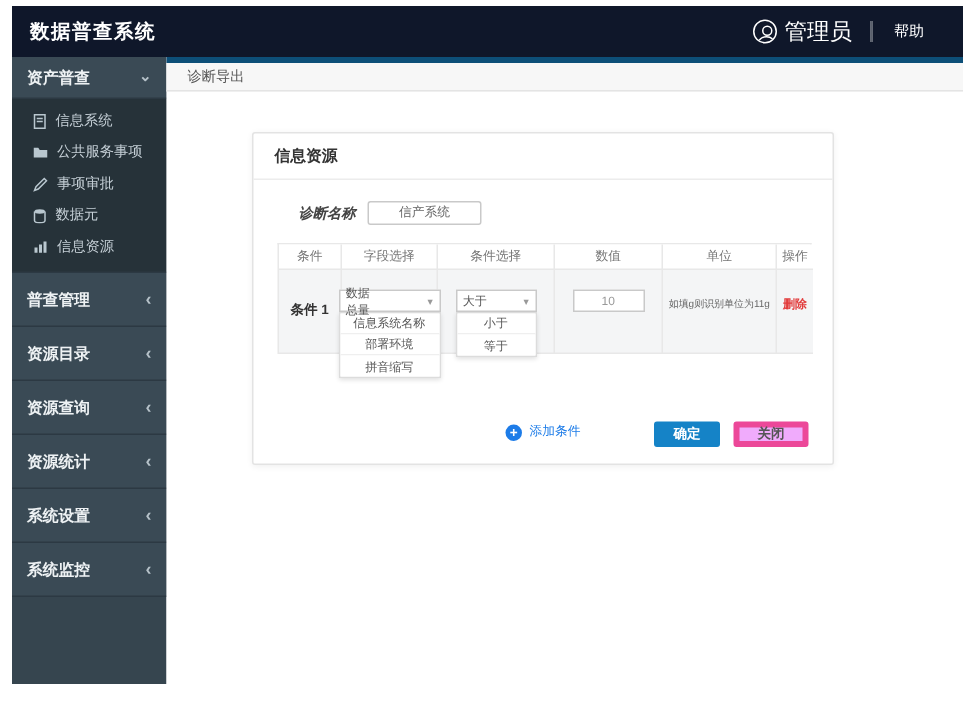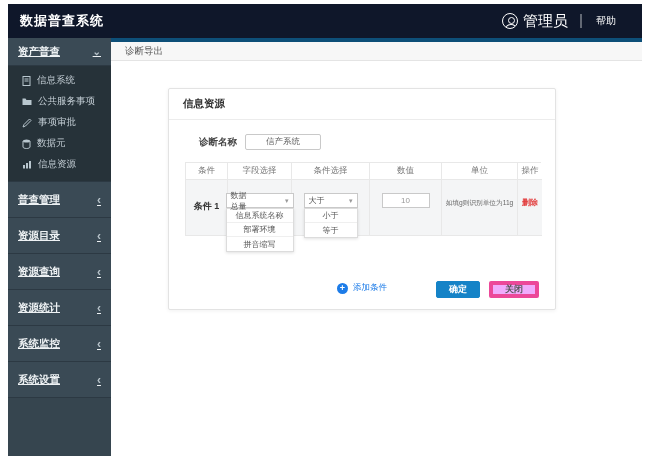--- a/index.html
+++ b/index.html
@@ -15,40 +15,40 @@
   .hlink { color:#fff; font-size:10px; padding:0 14px; height:100%; display:flex; align-items:center; cursor:pointer; }
   .avatar { width:16px; height:16px; border:1px solid #fff; border-radius:50%; position:relative; overflow:hidden; }
   .avatar::before { content:""; position:absolute; left:5px; top:3px; width:5px; height:5px; border:1px solid #fff; border-radius:50%; }
   .avatar::after { content:""; position:absolute; left:2px; top:10px; width:10px; height:8px; border:1px solid #fff; border-radius:50% 50% 0 0; }
 
   
   .body { display:flex; height:418px; }
 
   
   .sidebar { width:103px; background:#36454f; flex-shrink:0; }
-  .side-section { height:28px; display:flex; align-items:center; justify-content:space-between; padding:0 10px; color:#eef2f4; font-size:10.5px; font-weight:bold; background:#3a4a55; border-bottom:1px solid #2c3943; cursor:pointer;text-decoration:underline; }
+  .side-section { height:28px; display:flex; align-items:center; justify-content:space-between; padding:0 10px; color:#eef2f4; font-size:10.5px; font-weight:bold; background:#3a4a55; border-bottom:1px solid #2c3943; cursor:pointer; }
   .side-section.collapsed { height:36px; }
   .chev { color:#b6c2c9; font-size:10px; line-height:1; }
   .chev-down::after { content:"⌄"; }
   .chev-left::after { content:"‹"; font-size:12px; }
   .submenu { background:#263239; padding:4px 0 6px 0; border-bottom:1px solid #2c3943; }
   .submenu-item { display:flex; align-items:center; gap:6px; padding:4px 8px 4px 14px; color:#c5cfd6; font-size:9.5px; cursor:pointer; }
   .submenu-item svg { flex-shrink:0; }
 
   
   .content { flex:1; position:relative; background:#fff; }
   .topstrip { height:4px; background:#0d4f78; }
   .tabbar { height:19px; background:#f7f7f7; border-bottom:1px solid #e4e4e4; display:flex; align-items:center; padding-left:14px; }
   .tab { font-size:9.5px; color:#555; cursor:pointer; }
 
   
   .modal { position:absolute; left:57px; top:50px; width:388px; height:222px; background:#fff; border:1px solid #e3e3e3; border-radius:2px; box-shadow:0 1px 4px rgba(0,0,0,.06); }
   .modal-title { padding:8px 14px; font-size:10.5px; font-weight:bold; color:#333; border-bottom:1px solid #ececec; }
   .form-row { display:flex; align-items:center; margin:14px 0 12px 30px; gap:8px; }
-  .form-label { font-size:9.5px; color:#444; font-weight:bold; }
+  .form-label { font-size:9.5px; color:#444; font-weight:bold;font-style:italic; }
   .text-input { width:76px; height:16px; border:1px solid #c9c9c9; border-radius:2px; font-size:8.5px; color:#666; text-align:center; font-family:"Liberation Sans", sans-serif; }
 
   
   .ctable { margin:0 16px; border:1px solid #e8e8e8; border-bottom:none; width:356px; }
   .trow { display:grid; grid-template-columns:42px 64px 78px 72px 76px 24px; }
   .thead .tcell { height:17px; font-size:8.5px; color:#777; border-bottom:1px solid #e8e8e8; background:#fff; }
   .tcell { display:flex; align-items:center; justify-content:center; border-right:1px solid #e8e8e8; position:relative; }
   .tcell:last-child { border-right:none; }
   .tbody .tcell { height:56px; background:#f4f5f6; border-bottom:1px solid #e8e8e8; align-items:flex-start; }
   .cond-label { font-size:9px; font-weight:bold; color:#333; margin-top:20px; }
@@ -146,25 +146,25 @@
       </div>
       <div class="side-section collapsed">
         <span>资源查询</span>
         <span class="chev chev-left"></span>
       </div>
       <div class="side-section collapsed">
         <span>资源统计</span>
         <span class="chev chev-left"></span>
       </div>
       <div class="side-section collapsed">
+        <span>系统设置</span>
+        <span class="chev chev-left"></span>
+      </div>
+      <div class="side-section collapsed">
         <span>系统监控</span>
-        <span class="chev chev-left"></span>
-      </div>
-      <div class="side-section collapsed">
-        <span>系统设置</span>
         <span class="chev chev-left"></span>
       </div>
     </div>
 
     <div class="content">
       <div class="topstrip"></div>
       <div class="tabbar">
         <span class="tab">诊断导出</span>
       </div>
 

